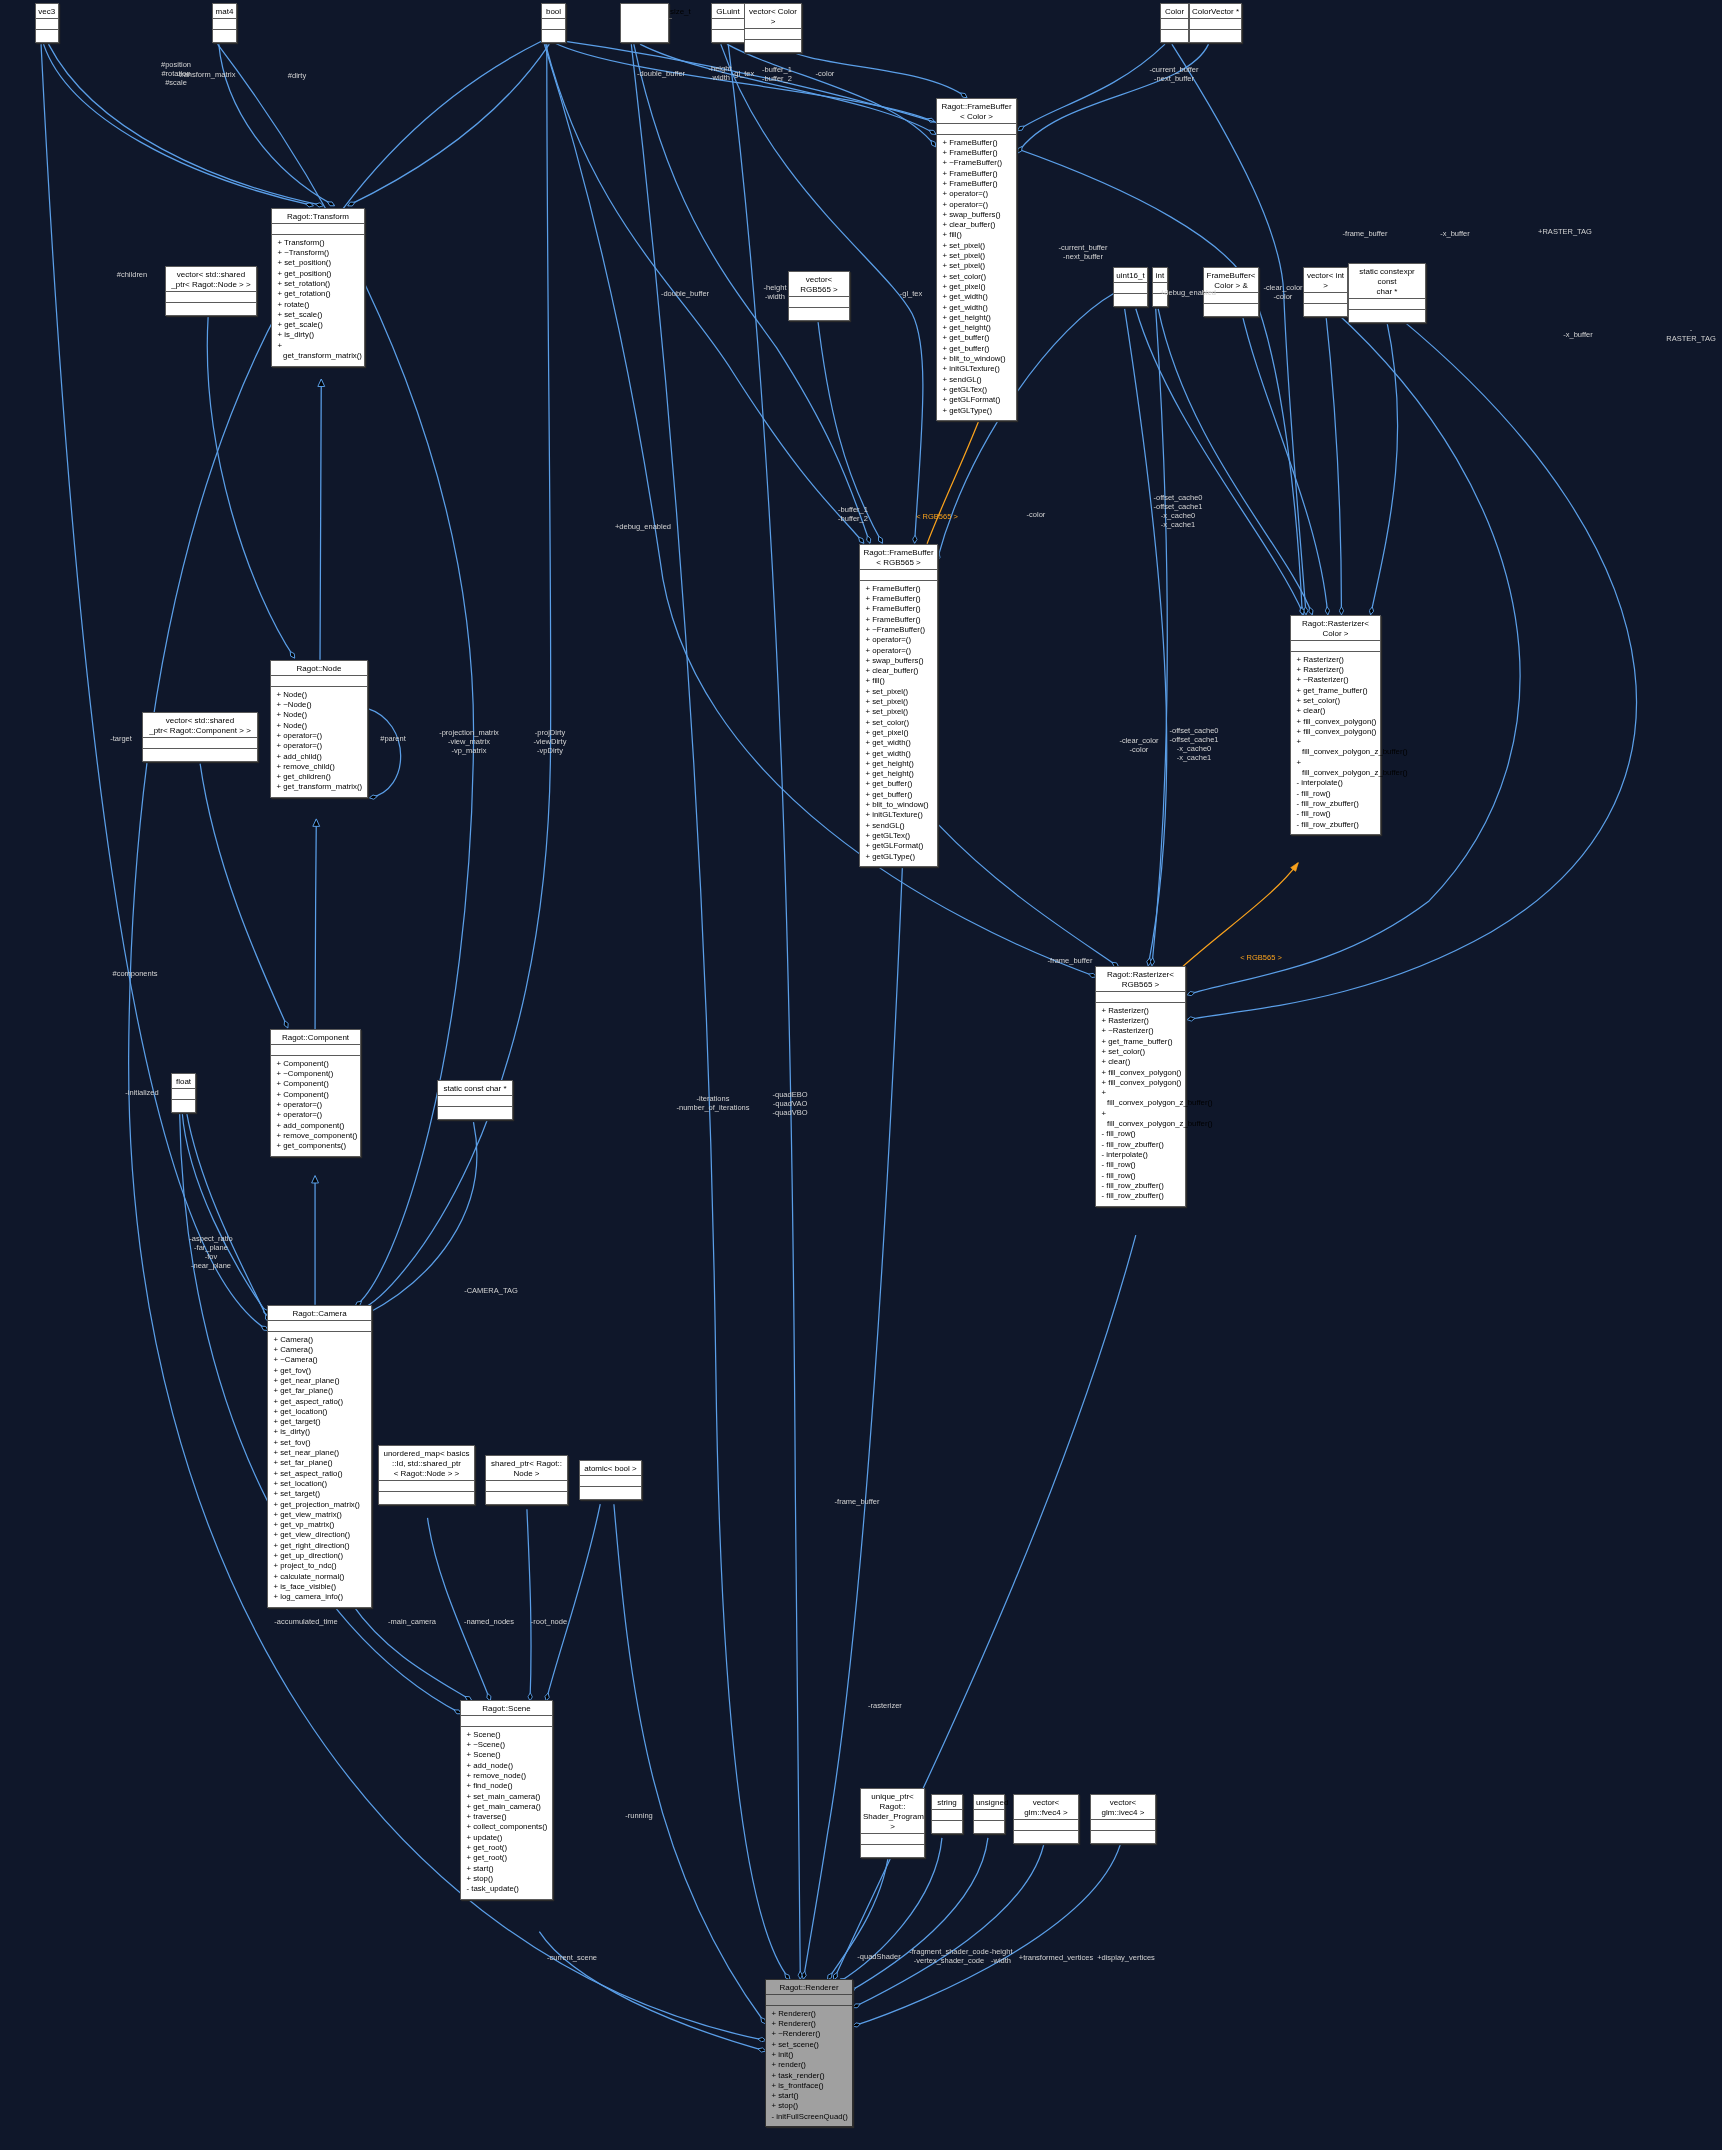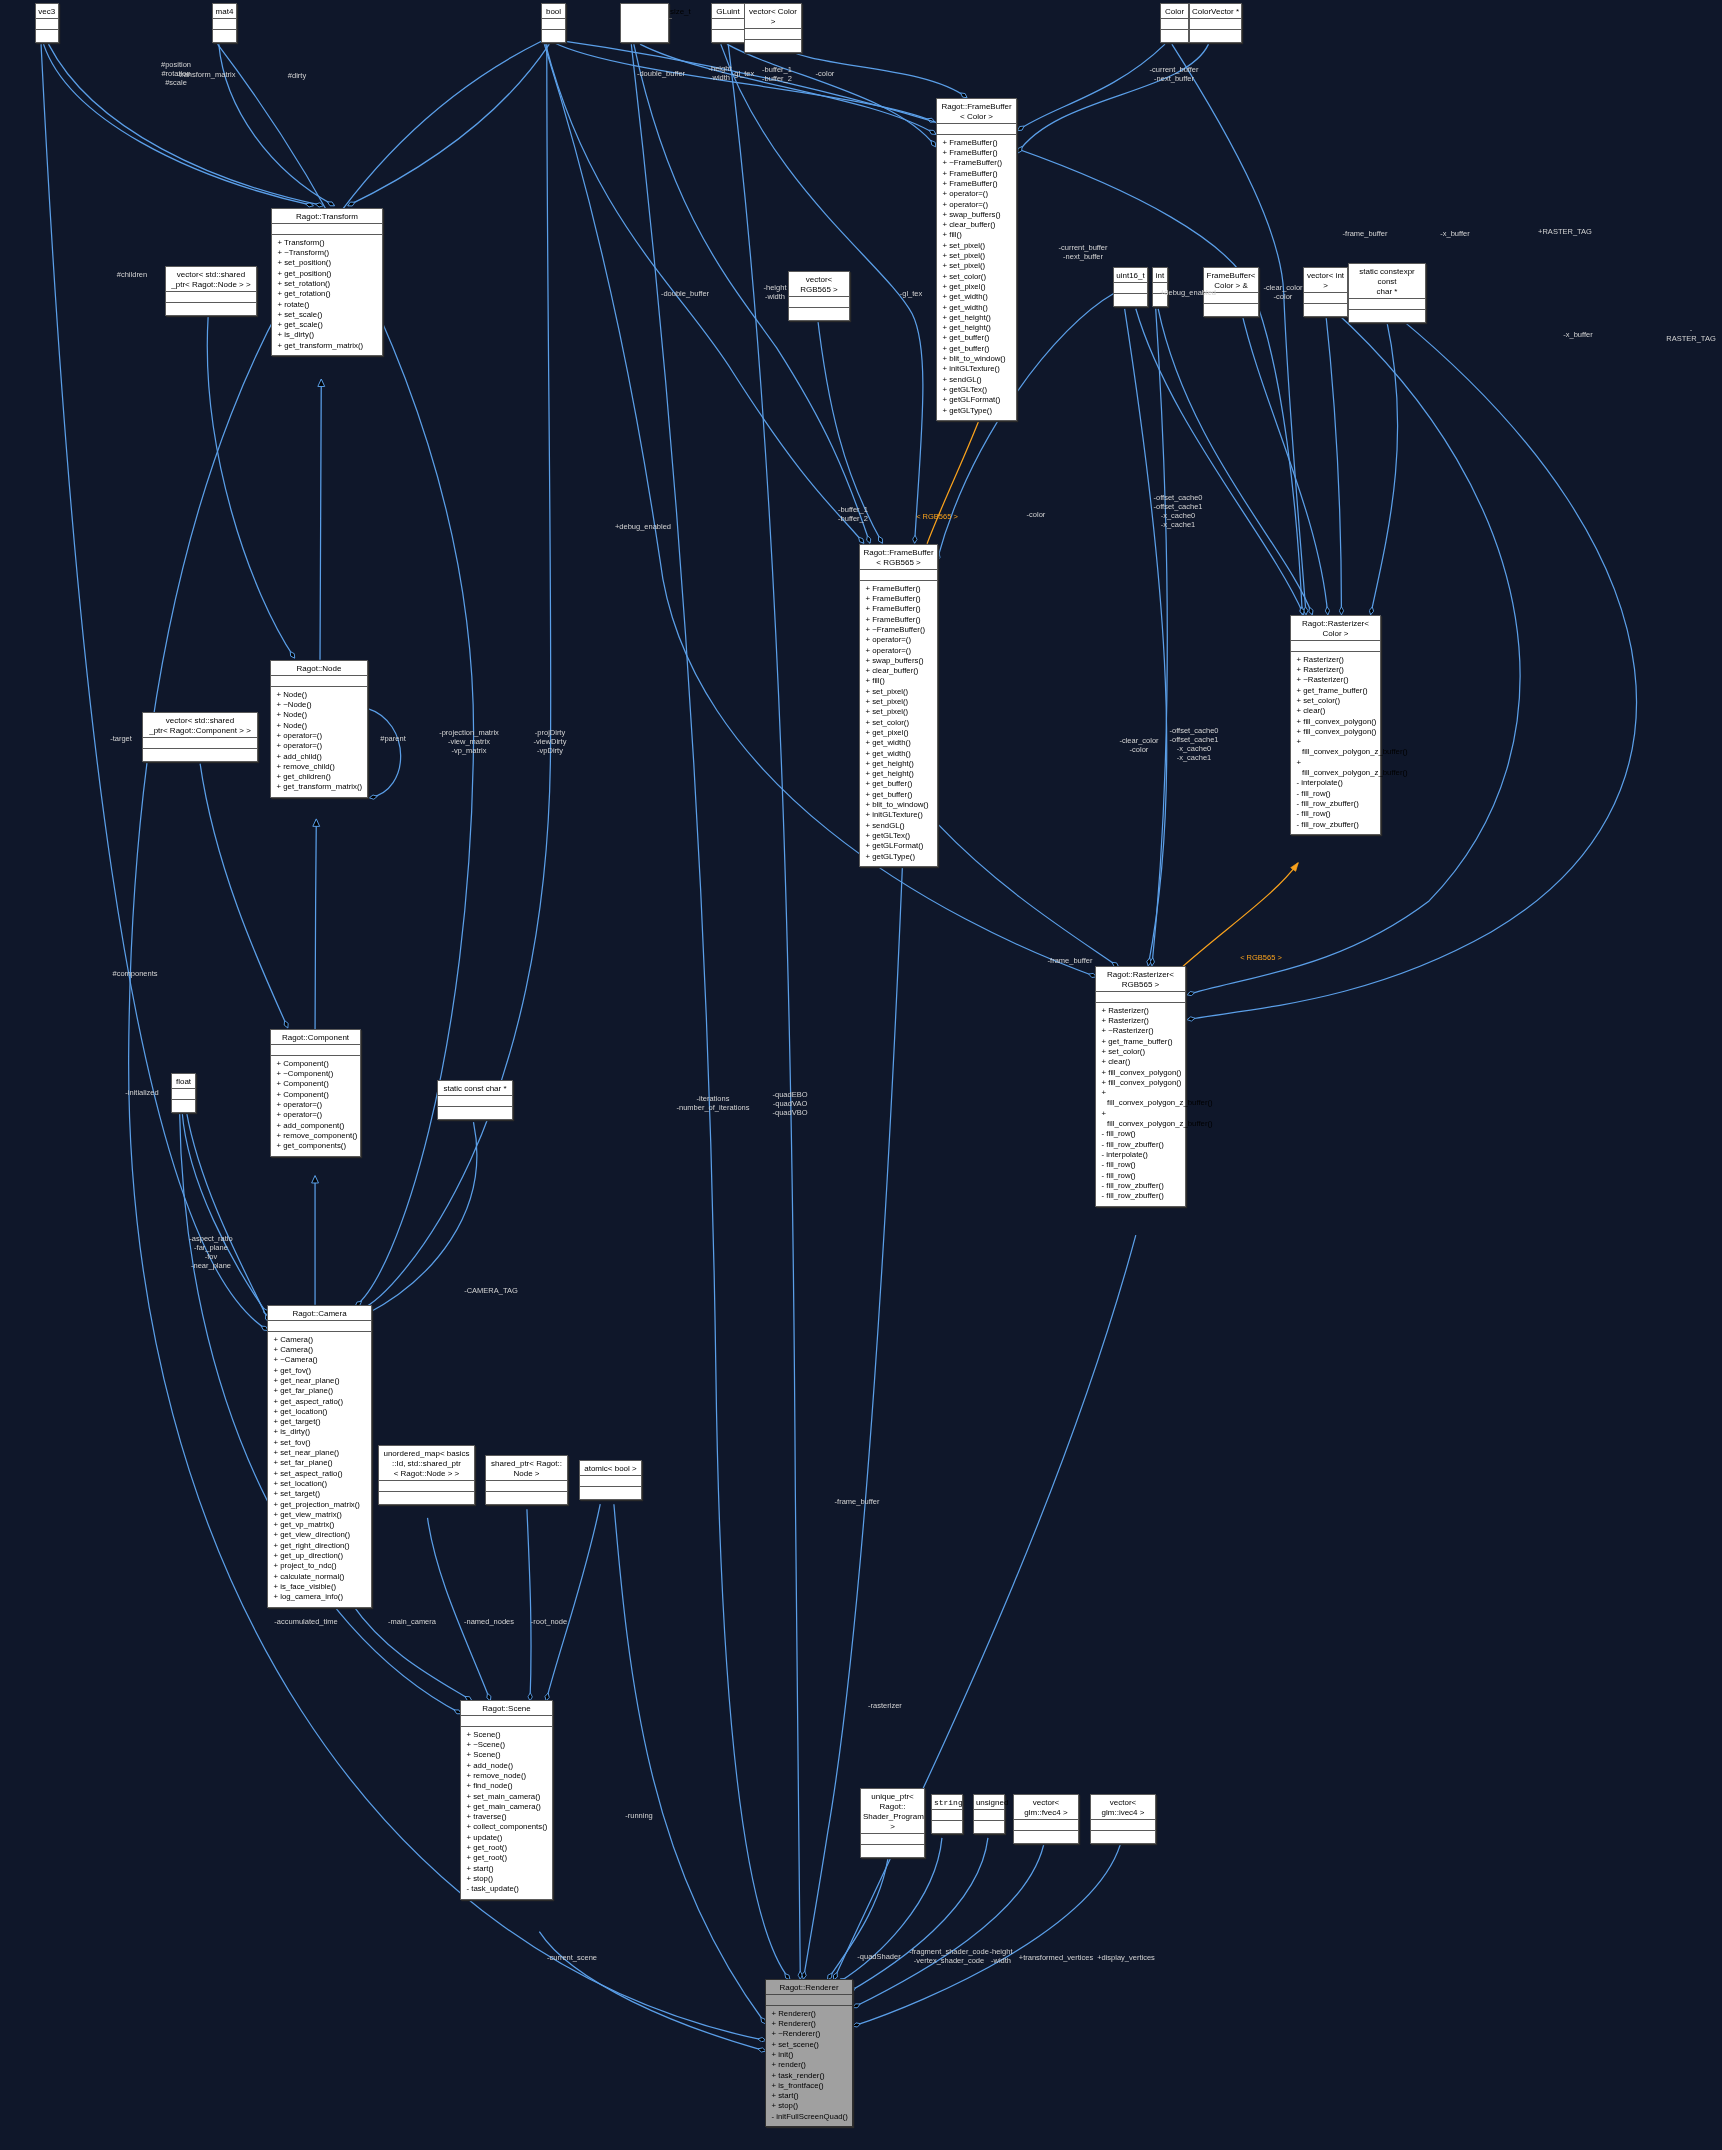--- a/index.html
+++ b/index.html
@@ -205,21 +205,21 @@
         <div class="title">atomic&lt; bool &gt;</div>
         <div class="attrs"></div>
         <div class="attrs2"></div>
       </div>
       <div class="box type" style="left: 860px; top: 1788px; width: 65px;">
         <div class="title">unique_ptr&lt; Ragot::
 Shader_Program &gt;</div>
         <div class="attrs"></div>
         <div class="attrs2"></div>
       </div>
-      <div class="box type" style="left: 931px; top: 1794px; width: 32px; font-family: Liberation Mono, monospace;">
+      <div class="box type" style="left: 931px; top: 1794px; width: 32px;">
         <div class="title">string</div>
         <div class="attrs"></div>
         <div class="attrs2"></div>
       </div>
       <div class="box type" style="left: 973px; top: 1794px; width: 32px;">
         <div class="title">unsigned</div>
         <div class="attrs"></div>
         <div class="attrs2"></div>
       </div>
       <div class="box type" style="left: 1013px; top: 1794px; width: 66px;">
@@ -259,21 +259,21 @@
           <div class="member">+ get_buffer()</div>
           <div class="member">+ get_buffer()</div>
           <div class="member">+ blit_to_window()</div>
           <div class="member">+ initGLTexture()</div>
           <div class="member">+ sendGL()</div>
           <div class="member">+ getGLTex()</div>
           <div class="member">+ getGLFormat()</div>
           <div class="member">+ getGLType()</div>
         </div>
       </div>
-      <div class="box" style="left: 271px; top: 208px; width: 112px;">
+      <div class="box" style="left: 271px; top: 208px; width: 94px;">
         <div class="title">Ragot::Transform</div>
         <div class="attrs"></div>
         <div class="members">
           <div class="member">+ Transform()</div>
           <div class="member">+ ~Transform()</div>
           <div class="member">+ set_position()</div>
           <div class="member">+ get_position()</div>
           <div class="member">+ set_rotation()</div>
           <div class="member">+ get_rotation()</div>
           <div class="member">+ rotate()</div>

